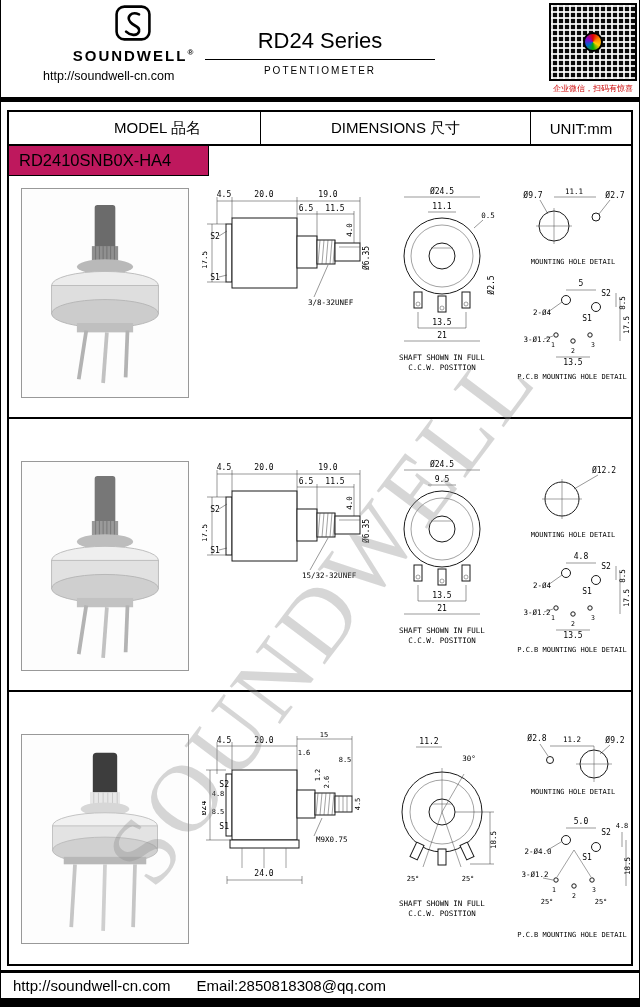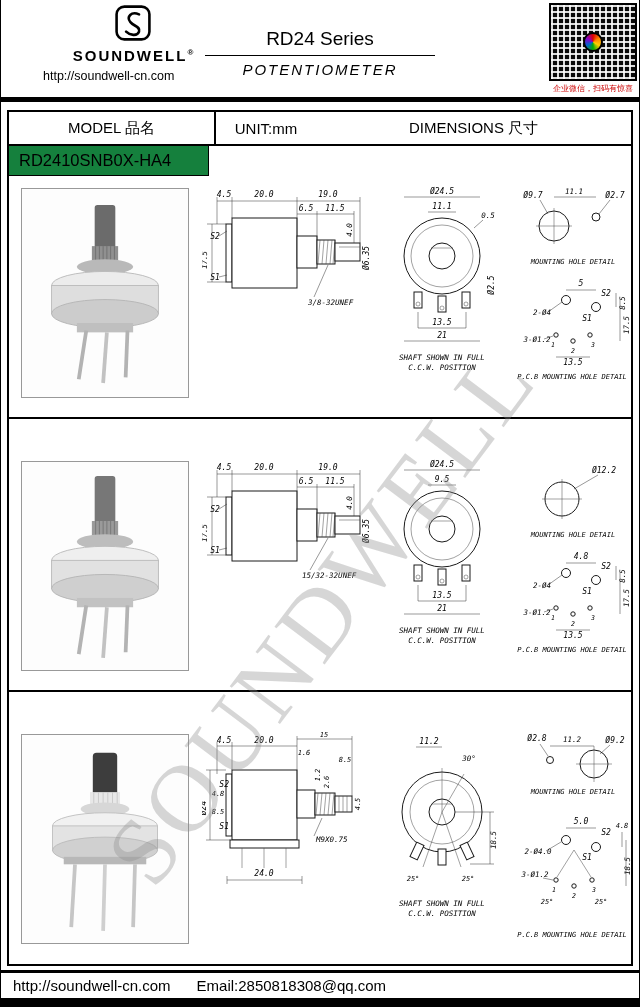--- a/index.html
+++ b/index.html
@@ -9,47 +9,47 @@
     border-left:1px solid #000;border-right:1px solid #000;box-sizing:border-box;
   }
   
   .header{position:absolute;top:0;left:0;right:0;height:97px;}
   .logo-block{position:absolute;left:14px;top:4px;width:180px;text-align:center;margin-left:28px;}
   .logo-icon{display:inline-block;}
   .logo-name{font-weight:bold;font-size:15px;letter-spacing:2px;margin-top:1px;}
   .logo-name sup{font-size:8px;letter-spacing:0;}
   .logo-url{font-size:12.5px;margin-top:5px;text-align:left;}
   .title-block{position:absolute;left:50%;top:28px;transform:translateX(-50%);text-align:center;width:230px;}
-  .title-main{font-size:19px;padding-bottom:5px;border-bottom:1.5px solid #000;}
-  .title-sub{font-size:15px;letter-spacing:2px;padding-top:5px;font-style:italic;}
+  .title-main{font-size:22px;padding-bottom:5px;border-bottom:1.5px solid #000;}
+  .title-sub{font-size:10px;letter-spacing:2px;padding-top:5px;}
   .qr-wrap{position:absolute;right:2px;top:3px;display:flex;gap:5px;}
   .qr{width:88px;text-align:center;}
   .qr-img{height:74px;background-color:#0a0a0a;border:2px solid #000;position:relative;
     background-image:
       repeating-linear-gradient(0deg,rgba(255,255,255,.85) 0 2px,transparent 2px 6px),
       repeating-linear-gradient(90deg,rgba(255,255,255,.85) 0 2px,transparent 2px 6px);}
   .qr-center{position:absolute;inset:0;margin:auto;width:16px;height:16px;border-radius:50%;
     background:conic-gradient(#d00,#f80,#ffd000,#0a0,#06c,#80c,#d00);border:2px solid #000;}
   .qr-cap{color:#c00;font-size:8px;padding-top:2px;white-space:nowrap;}
   .hr1{position:absolute;top:97px;left:0;width:100%;height:5px;background:#000;}
   
   .table{position:absolute;top:110px;left:6px;width:626px;height:856px;border:2px solid #000;box-sizing:border-box;}
   .thead{height:32px;border-bottom:2px solid #000;display:flex;align-items:stretch;font-size:15px;}
   .th{display:flex;align-items:center;justify-content:center;}
-  .th-model{width:205px;border-right:1px solid #000;}
+  .th-model{width:205px;border-right:1px solid #000;margin-left:46px;}
   .th-dim{flex:1;}
   .th-unit{width:100px;border-left:1px solid #000;}
   .row{position:relative;height:273px;border-bottom:2px solid #000;box-sizing:border-box;}
   .row:last-child{border-bottom:none;height:272px;}
   .model-box{position:absolute;top:0;left:0;width:200px;height:30px;border-right:1.5px solid #000;
     border-bottom:1.5px solid #000;display:flex;align-items:center;padding-left:10px;
-    font-size:16.5px;box-sizing:border-box;background:#15803d;}
+    font-size:16.5px;box-sizing:border-box;background:#be185d;}
   .photo-frame{position:absolute;top:42px;left:12px;width:166px;height:208px;border:1px solid #999;
     display:flex;align-items:center;justify-content:center;background:#fdfdfd;}
-  .drawing{position:absolute;top:38px;left:193px;width:430px;height:230px;font-style:italic;}
+  .drawing{position:absolute;top:38px;left:193px;width:430px;height:230px;}
   .dwg{font-family:"DejaVu Sans Mono","Liberation Mono",monospace;}
   .dwg .outline rect,.dwg .outline circle{stroke:#1a1a1a;fill:#fff;stroke-width:1;}
   .dwg .thin line,.dwg .thin path,.dwg .thin circle{stroke:#444;fill:none;stroke-width:0.5;}
   .dwg .dim line{stroke:#333;stroke-width:0.5;}
   
   .watermark{position:absolute;left:-60px;top:560px;width:760px;text-align:center;
     transform:rotate(-53deg);font-family:"Liberation Serif",serif;font-size:96px;
     letter-spacing:5px;color:#8c8c8c;opacity:.35;z-index:6;pointer-events:none;white-space:nowrap;}
   
   .footer{position:absolute;left:0;right:0;bottom:0;z-index:7;background:#fff;}
@@ -88,22 +88,22 @@
           </div>
         <div class="qr-cap">企业微信，扫码有惊喜</div>
       </div>
     </div>
   </div>
   <div class="hr1"></div>
 
   <div class="table">
     <div class="thead">
       <div class="th th-model">MODEL 品名</div>
+      <div class="th th-dim">DIMENSIONS 尺寸</div>
       <div class="th th-unit">UNIT:mm</div>
-      <div class="th th-dim">DIMENSIONS 尺寸</div>
     </div>
 
     <div class="row">
       <div class="model-box">RD2410SNB0X-HA4</div>
       <div class="photo-frame">
         <svg width="150" height="198" viewBox="0 0 160 200">
           <rect x="69" y="6" width="22" height="50" rx="3" fill="#6b6b6b"></rect>
           <rect x="66" y="50" width="28" height="16" fill="#909090"></rect>
           <path d="M70,50 V66 M74,50 V66 M78,50 V66 M82,50 V66 M86,50 V66 M90,50 V66" stroke="#6f6f6f" stroke-width="1"></path>
           <ellipse cx="80" cy="72" rx="30" ry="8" fill="#b9b9b9"></ellipse>

